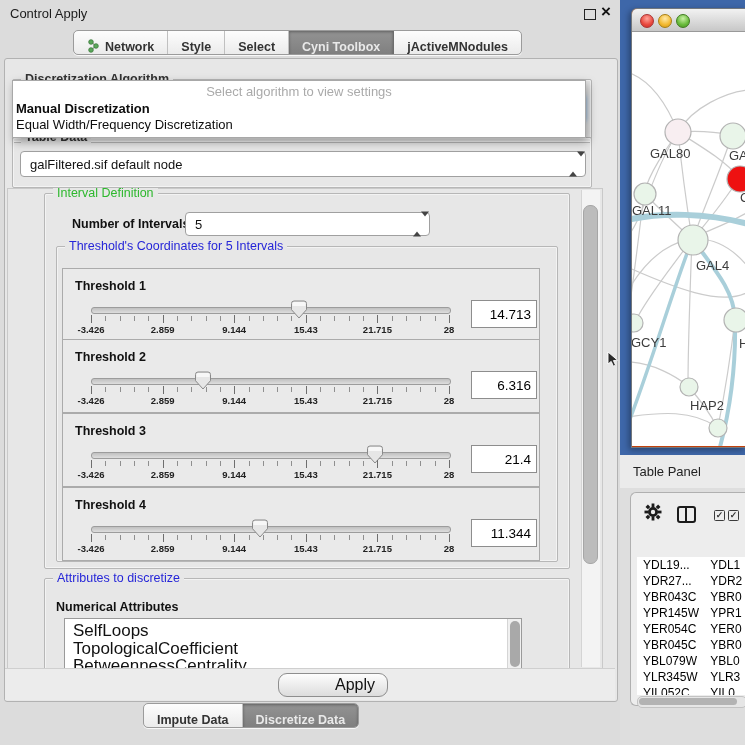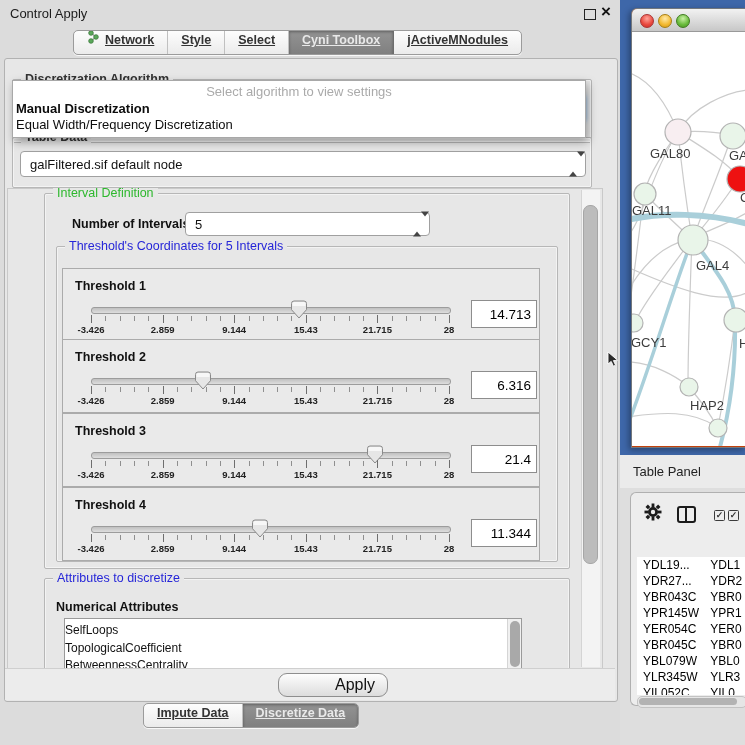--- a/index.html
+++ b/index.html
@@ -8,22 +8,22 @@
   .abs{position:absolute;}
 
   
   .cp-title{left:10px;top:6px;font-size:13px;color:#1b1b1b;}
   .win-float{left:584px;top:9px;width:10px;height:9px;border:1.6px solid #222;background:transparent;}
   .win-close{left:601px;top:2px;font-size:17px;font-weight:900;color:#111;}
 
   
   .tabgroup{display:flex;height:23px;border:1px solid #9b9b9b;border-radius:5px;overflow:hidden;
             background:linear-gradient(#fdfdfd,#ebebeb);box-shadow:0 1px 0 rgba(255,255,255,.8);}
-  .tab{display:flex;align-items:flex-end;gap:5px;padding:16px 13px;font-size:12.5px;font-weight:bold;
-       color:#333;border-right:1px solid #c0c0c0;white-space:nowrap;text-decoration:underline;}
+  .tab{display:flex;align-items:center;gap:5px;padding:16px 13px;font-size:12.5px;font-weight:bold;
+       color:#333;border-right:1px solid #c0c0c0;white-space:nowrap;}
   .tab:last-child{border-right:none;}
   .tab.selected{background:linear-gradient(#939393,#787878);color:#e9e9e9;
                 box-shadow:inset 0 1px 3px rgba(0,0,0,.35);border-right-color:#6d6d6d;}
   .tabs-top{left:73px;top:30px;}
   .tabs-bottom{left:143px;top:703px;}
 
   
   .main-panel{left:4px;top:58px;width:612px;height:642px;background:#e7e7e7;
               border:1px solid #b2b2b2;border-radius:3px;}
 
@@ -75,21 +75,21 @@
         background:repeating-linear-gradient(to right,#8f8f8f 0px,#8f8f8f 1px,transparent 1px,transparent 14.32px);}
   .mt{position:absolute;top:46px;width:1px;height:8px;background:#6e6e6e;}
   .tl{position:absolute;top:55px;transform:translateX(-50%);font-size:9.5px;font-weight:bold;color:#222;}
   .t-val{position:absolute;left:408px;top:31px;width:54px;height:26px;border:1px solid #8d8d8d;
          background:#fff;font-family:"Liberation Sans",sans-serif;font-size:13.5px;text-align:right;
          padding:0 5px;box-sizing:content-box;}
 
   .grp-attr{left:44px;top:578px;width:524px;height:110px;}
   .attr-label{left:56px;top:600px;}
   .attr-list{left:64px;top:618px;width:456px;height:70px;background:#fff;border:1px solid #9a9a9a;}
-  .attr-item{font-size:12px;line-height:17.5px;color:#111;}
+  .attr-item{font-size:17px;line-height:17.5px;padding-left:8px;color:#111;}
   .attr-list .first{padding-top:3px;}
   .lsb-track{position:absolute;right:0;top:0;width:13px;height:100%;background:#f0f0f0;border-left:1px solid #d5d5d5;}
   .lsb-thumb{position:absolute;right:1.5px;top:2px;width:10px;height:46px;background:#a9a9a9;border-radius:5px;}
 
   .apply-strip{left:5px;top:668px;width:610px;height:31px;background:#ececec;border-top:1px solid #cfcfcf;z-index:10;}
   .apply-btn{position:absolute;left:273px;top:4px;width:64px;height:22px;border:1px solid #8e8e8e;border-radius:9px;
              background:linear-gradient(#fdfdfd,#dcdcdc);font-size:16px;color:#111;text-align:center;line-height:21px;padding-left:44px;}
 
   
   .desktop{left:620px;top:0;width:125px;height:455px;background:#3e67a9;}

